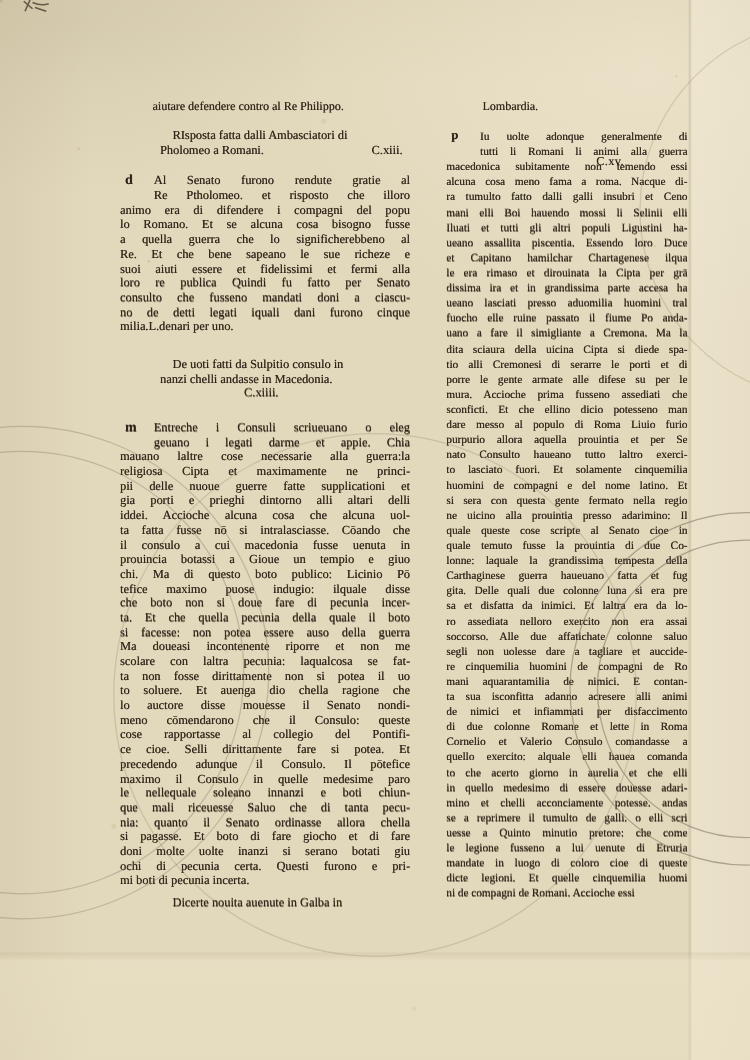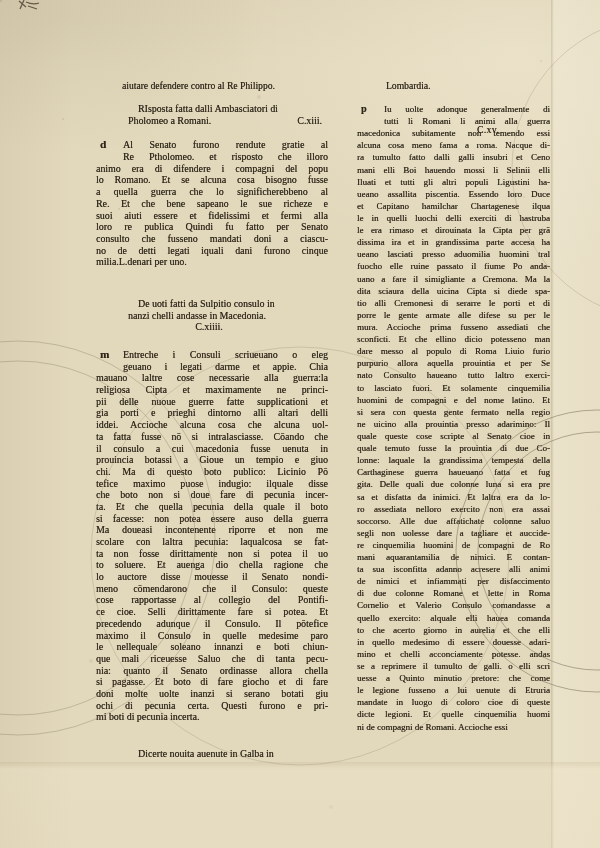--- a/index.html
+++ b/index.html
@@ -59,23 +59,23 @@
   .rh-center{left:386px;}
   .rh-right{left:477px;letter-spacing:.4px;margin-top:44px;}
 
   .col{position:absolute;top:103px;color:var(--ink);
     text-shadow:.2px .2px .3px rgba(46,38,25,.72);}
   .col-left{left:96px;width:232px;font-size:9.9px;--lh:11.7px;}
   .col-right{left:357px;width:193px;font-size:9px;--lh:12.12px;}
 
   .block{position:relative;}
   .col-left .block:nth-child(2){margin-top:13px;}
-  .col-left .block:nth-child(3){margin-top:30px;}
+  .col-left .block:nth-child(3){margin-top:18px;}
   .col-left .block:nth-child(4){margin-top:16px;}
-  .col-left .block:nth-child(5){margin-top:25px;}
+  .col-left .block:nth-child(5){margin-top:6px;}
 
   .line{height:var(--lh);line-height:var(--lh);overflow:hidden;
     text-align:justify;text-align-last:justify;}
   .line.ind{padding-left:27px;}
   .line.short{text-align-last:left;}
   .hline{height:var(--lh);line-height:var(--lh);overflow:hidden;position:relative;}
   .hline.h1{padding-left:42px;}
   .hline.h2{padding-left:32px;}
   .hline .ref{position:absolute;right:6px;top:0;}
   .hline.refline{text-align:center;padding-right:6px;}
@@ -168,21 +168,20 @@
         <span class="initial">p</span>
         <div class="line ind">Iu uolte adonque generalmente di</div>
         <div class="line ind">tutti li Romani li animi alla guerra</div>
         <div class="line">macedonica subitamente non temendo essi</div>
         <div class="line">alcuna cosa meno fama a roma. Nacque di-</div>
         <div class="line">ra tumulto fatto dalli galli insubri et Ceno</div>
         <div class="line">mani elli Boi hauendo mossi li Selinii elli</div>
         <div class="line">Iluati et tutti gli altri populi Ligustini ha-</div>
         <div class="line">ueano assallita piscentia. Essendo loro Duce</div>
         <div class="line">et Capitano hamilchar Chartagenese ilqua</div>
-        <div class="line">le in quelli luochi delli exerciti di hastruba</div>
         <div class="line">le era rimaso et dirouinata la Cipta per grā</div>
         <div class="line">dissima ira et in grandissima parte accesa ha</div>
         <div class="line">ueano lasciati presso aduomilia huomini tral</div>
         <div class="line">fuocho elle ruine passato il fiume Po anda-</div>
         <div class="line">uano a fare il simigliante a Cremona. Ma la</div>
         <div class="line">dita sciaura della uicina Cipta si diede spa-</div>
         <div class="line">tio alli Cremonesi di serarre le porti et di</div>
         <div class="line">porre le gente armate alle difese su per le</div>
         <div class="line">mura. Accioche prima fusseno assediati che</div>
         <div class="line">sconficti. Et che ellino dicio potesseno man</div>

